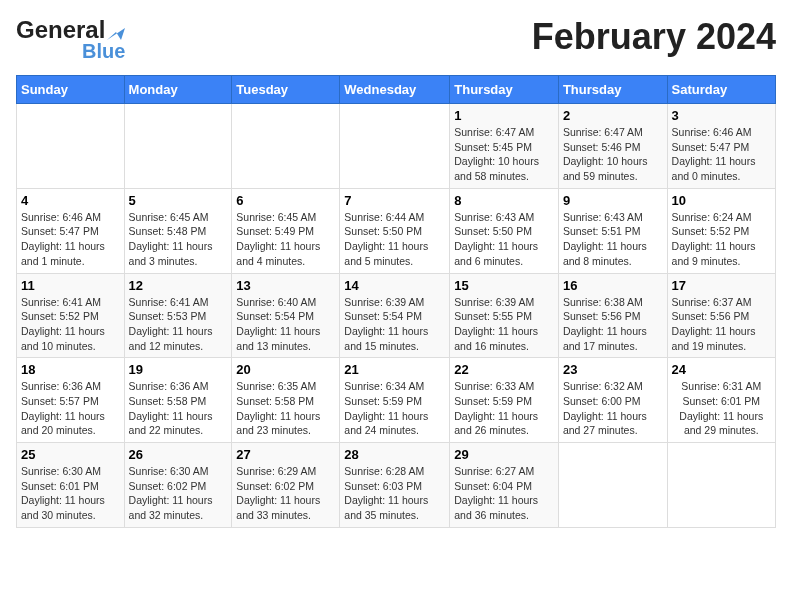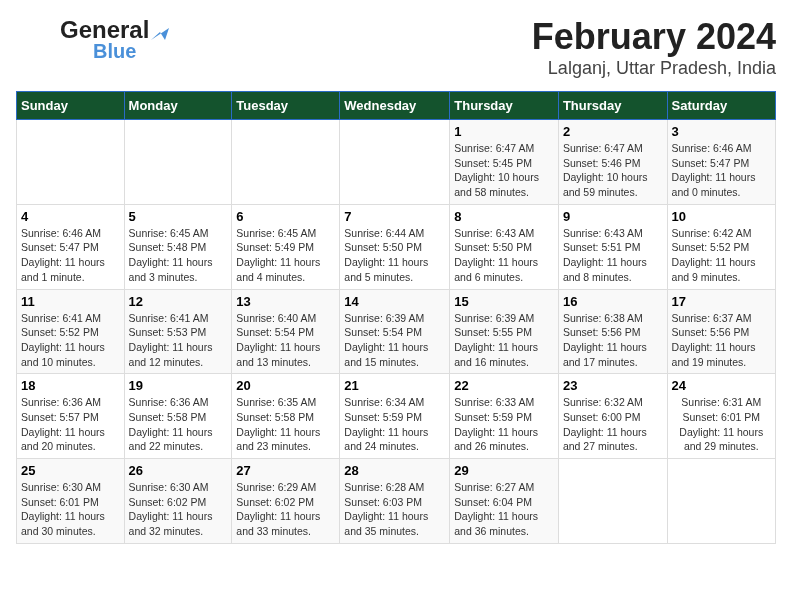--- a/index.html
+++ b/index.html
@@ -12,43 +12,42 @@
     }
     .header {
       display: flex;
       justify-content: space-between;
       align-items: flex-start;
       margin-bottom: 12px;
     }
     .logo {
       display: flex;
       flex-direction: column;
-      align-items: center;
-      margin-left: 44px;
+      align-items: flex-end;
     }
     .title-block {
       text-align: right;
     }
     .title-block h1 {
       font-size: 36px;
       font-weight: bold;
       color: #222;
     }
     .title-block h2 {
       font-size: 18px;
       color: #444;
       font-weight: normal;
     }
     table {
       width: 100%;
       border-collapse: collapse;
       font-size: 11px;
     }
     thead tr {
-      background-color: #14532d;
+      background-color: #3b82f6;
       color: #fff;
     }
     thead th {
       padding: 6px 4px;
       text-align: left;
       font-size: 13px;
       font-weight: bold;
       border: 1px solid #2a6bc5;
     }
     tbody tr {
@@ -94,21 +93,20 @@
     <div class="logo-container">
       <span style="font-size:24px;font-weight:bold;color:#222;">General</span>
       <svg width="18" height="20" viewBox="0 0 18 20" style="margin-left:2px;">
         <polygon points="0,20 18,8 14,20 9,12" fill="#4a90d9"></polygon>
       </svg>
     </div>
     <span style="font-size:20px;font-weight:bold;color:#4a90d9;margin-top:-4px;">Blue</span>
   </div>
   <div class="title-block">
     <h1>February 2024</h1>
-    <h2>Lalganj, Uttar Pradesh, India</h2>
   </div>
 </div>
 
 <table>
   <thead>
     <tr>
     <th>Sunday</th>
         <th>Monday</th>
         <th>Tuesday</th>
         <th>Wednesday</th>
@@ -174,21 +172,21 @@
 Daylight: 11 hours and 6 minutes.</div>
         </td>
         <td>
           <span class="day-number">9</span>
           <div class="day-info" style="white-space: pre-line;">Sunrise: 6:43 AM
 Sunset: 5:51 PM
 Daylight: 11 hours and 8 minutes.</div>
         </td>
         <td>
           <span class="day-number">10</span>
-          <div class="day-info" style="white-space: pre-line;">Sunrise: 6:42 AM
+          <div class="day-info" style="white-space: pre-line;">Sunrise: 6:24 AM
 Sunset: 5:52 PM
 Daylight: 11 hours and 9 minutes.</div>
         </td>
       </tr>
       <tr>
         <td>
           <span class="day-number">11</span>
           <div class="day-info" style="white-space: pre-line;">Sunrise: 6:41 AM
 Sunset: 5:52 PM
 Daylight: 11 hours and 10 minutes.</div>

